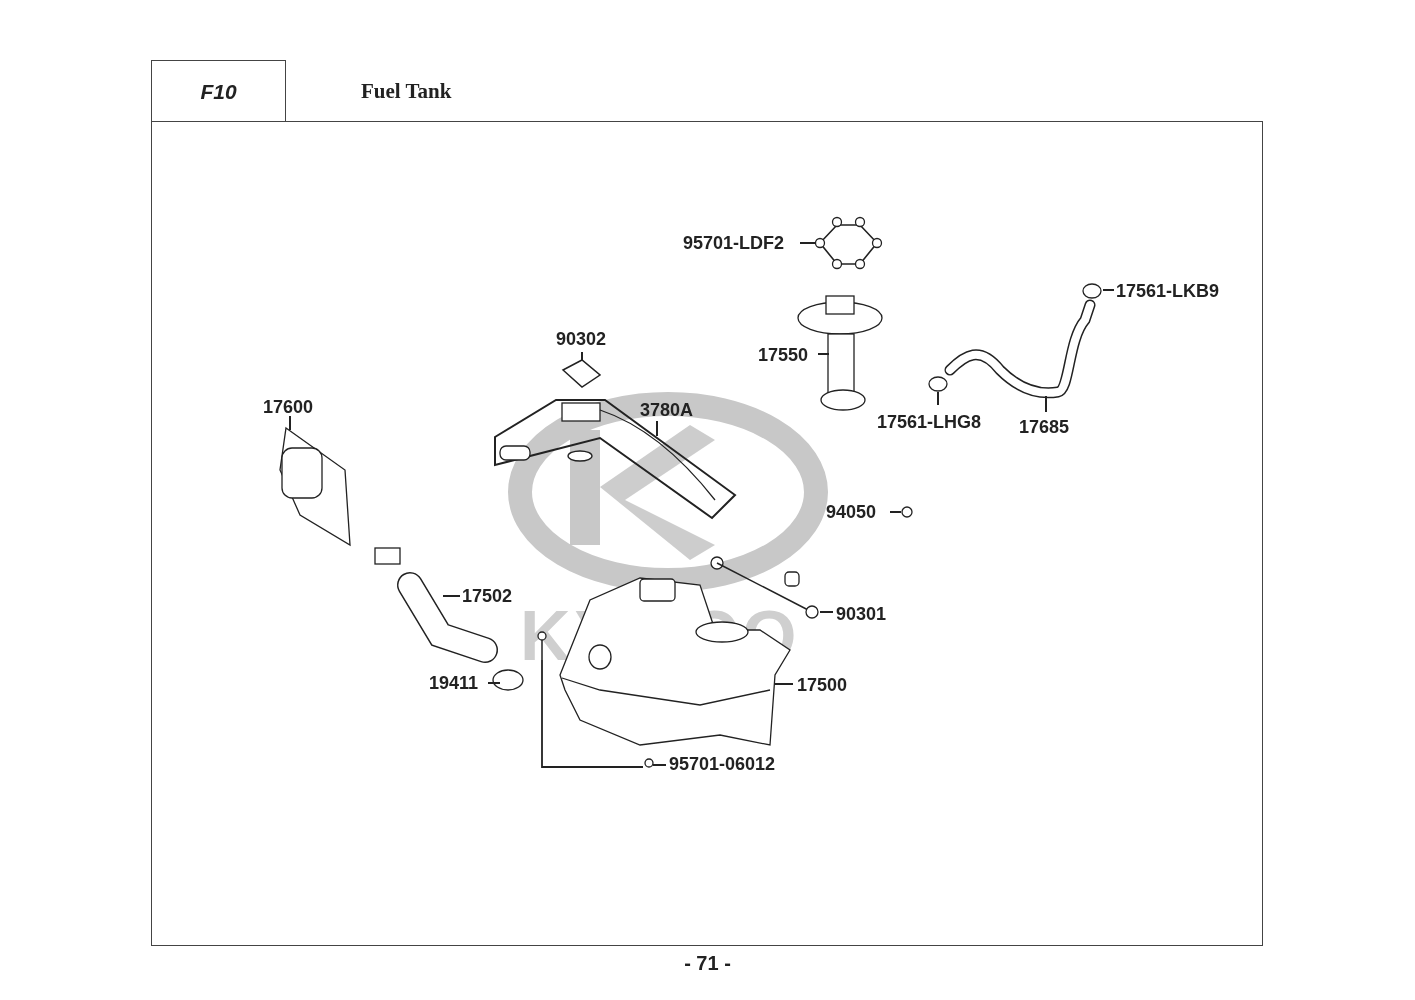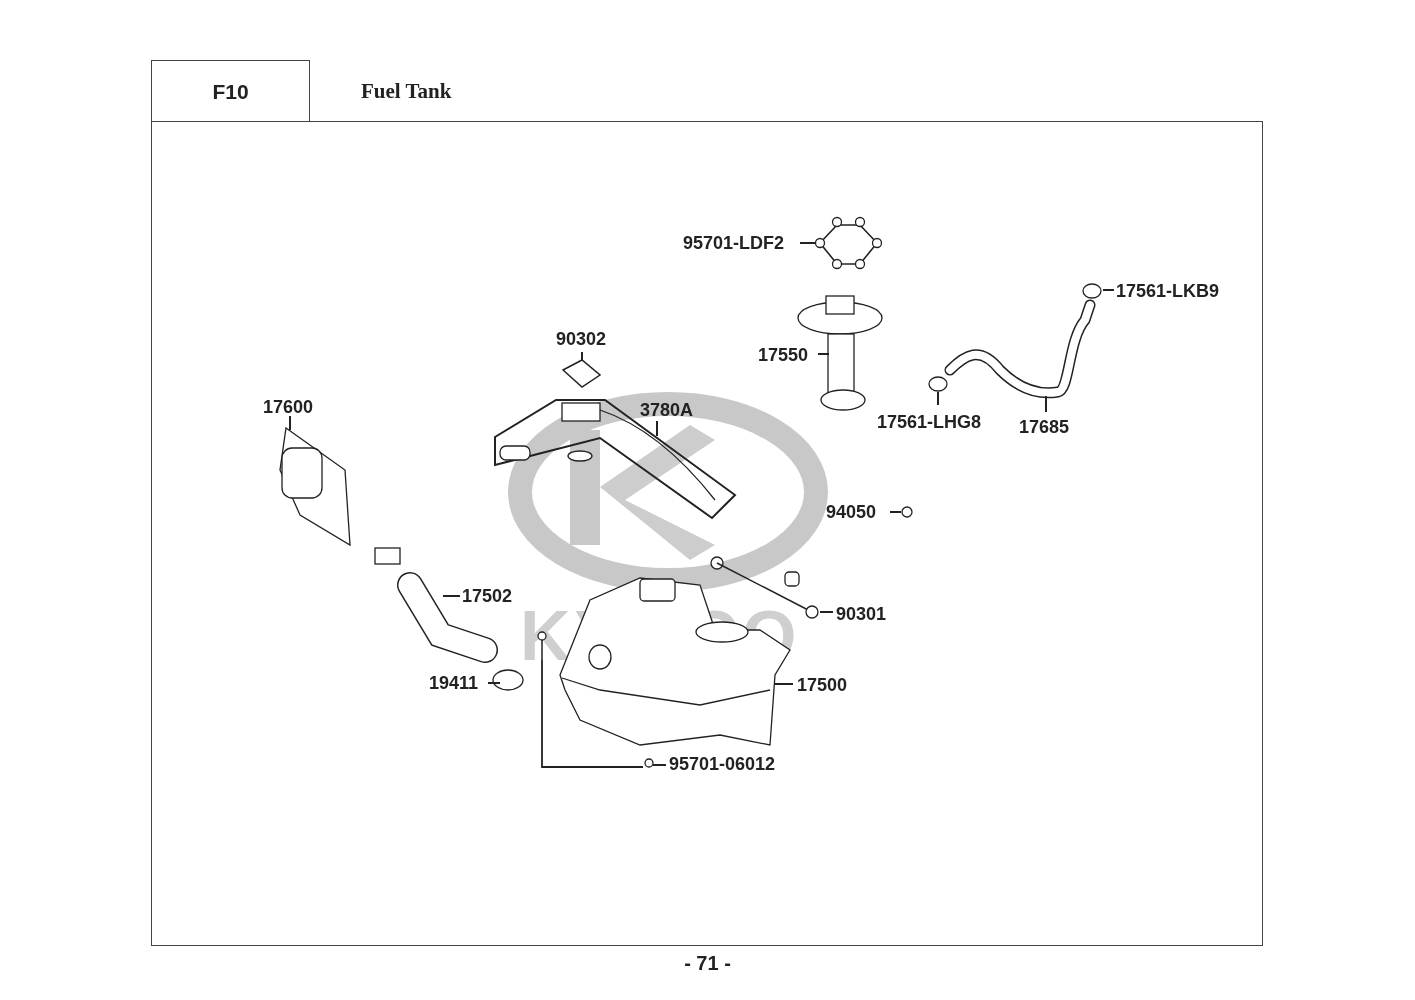--- a/index.html
+++ b/index.html
@@ -1,23 +1,23 @@
 <!DOCTYPE html>
 <html><head>
 <meta charset="utf-8">
 <style>
   html, body { margin:0; padding:0; background:#ffffff; }
   body { width:1415px; height:1000px; position:relative; overflow:hidden;
          font-family:"Liberation Sans", sans-serif; color:#222; }
   .frame { position:absolute; left:151px; top:121px; width:1112px; height:825px;
            border:1.5px solid #444; box-sizing:border-box; }
-  .hdr-code { position:absolute; left:151px; top:60px; width:159px; height:62px;
+  .hdr-code { position:absolute; left:151px; top:60px; width:135px; height:62px;
               border:1.5px solid #444; border-bottom:none; box-sizing:border-box;
               display:flex; align-items:center; justify-content:center;
-              font-weight:bold; font-size:21px; }
+              font-weight:bold; font-size:21px;font-style:italic; }
   .hdr-title { position:absolute; left:361px; top:60px; height:62px;
                display:flex; align-items:center; font-weight:bold; font-size:21px;font-family:Liberation Serif, serif; }
   .page-num { position:absolute; left:0; width:1415px; top:952px; text-align:center;
               font-weight:bold; font-size:20px; }
   svg.diagram { position:absolute; left:0; top:0; }
   .lbl { font-family:"Liberation Sans", sans-serif; font-weight:bold; font-size:18px; fill:#222; }
   .part { fill:#fff; stroke:#222; stroke-width:1.3; }
   .lead { stroke:#222; stroke-width:2; fill:none; }
   .box { stroke:#222; stroke-width:2; fill:none; }
   .wm { fill:none; stroke:#c8c8c8; }

